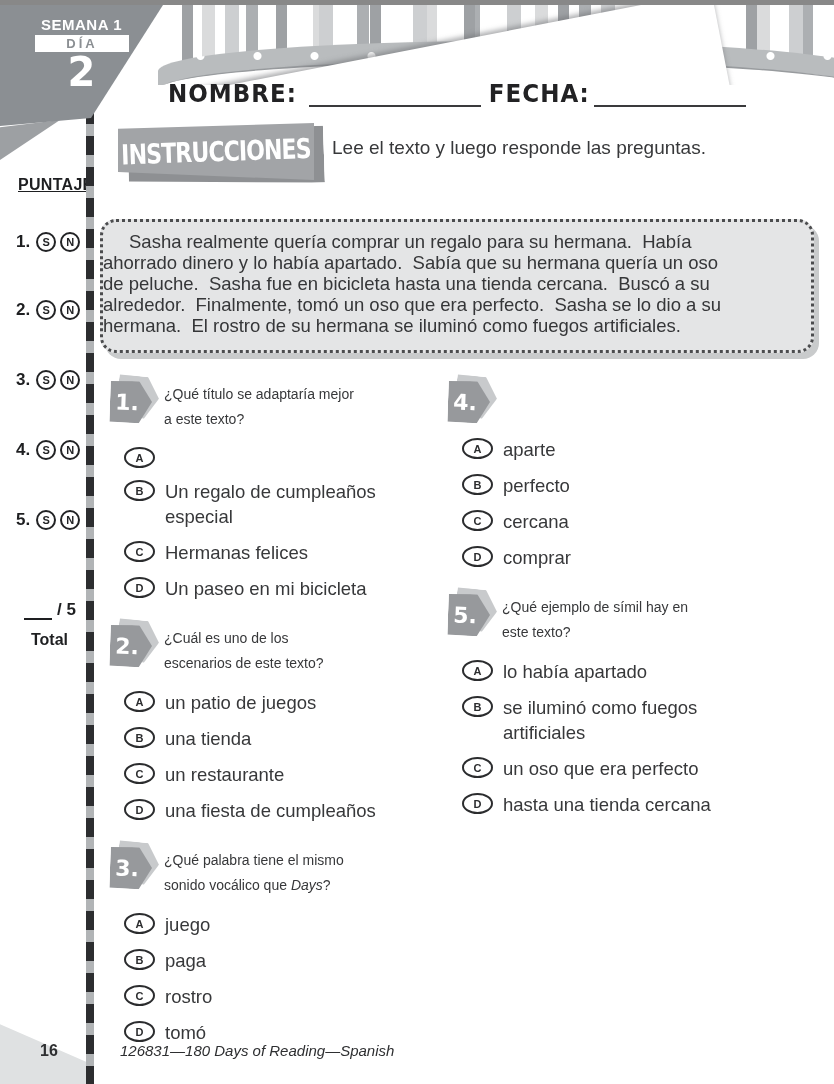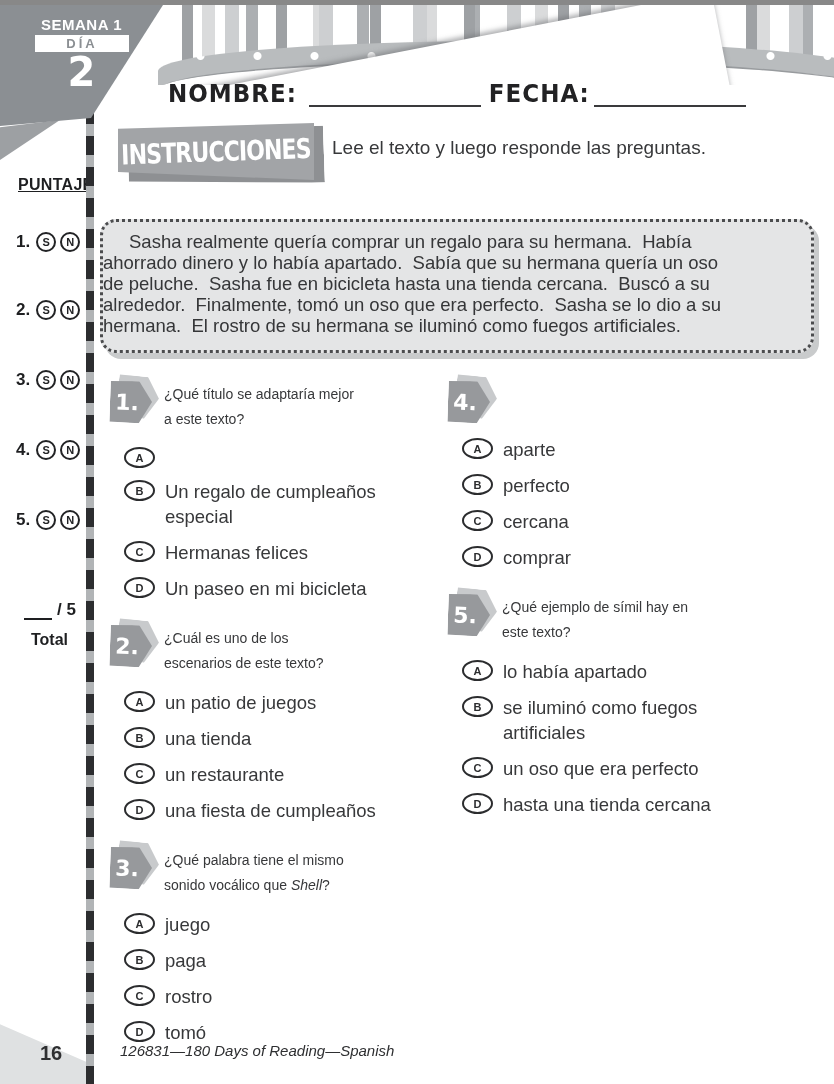--- a/index.html
+++ b/index.html
@@ -117,21 +117,21 @@
   .opts { margin-left:14px; }
   .opt { display:flex; align-items:flex-start; margin-bottom:11px; }
   .bubble { flex:none; width:31px; height:21px; border:2px solid #2b2c2e; border-radius:50%;
     display:flex; align-items:center; justify-content:center; margin-right:10px; margin-top:1px;
     font-size:11px; font-weight:bold; color:#2b2c2e; background:#fff; }
   .otext { font-size:18.5px; line-height:25px; color:#37383a; white-space:pre-line; }
 
   
   .corner { position:absolute; left:0; top:1012px; width:86px; height:72px; background:#dfe1e2;
     clip-path:polygon(0 10%, 100% 62%, 100% 100%, 0 100%); z-index:2; }
-  .page-num { position:absolute; left:40px; top:1037px; font-size:20px; font-weight:bold; color:#2e2f31; z-index:3; }
+  .page-num { position:absolute; left:40px; top:1037px; font-size:16px; font-weight:bold; color:#2e2f31; z-index:3; }
   .credit { position:absolute; left:120px; top:1037px; font-size:15px; font-style:italic; color:#2e2f31; }
   .copyright { position:absolute; right:80px; top:1085px; font-size:15px; font-style:italic; color:#2e2f31; }
 </style>
 </head>
 <body>
 
 <div class="page">
 
   <div class="deco">
     <div class="stripes"></div>
@@ -274,21 +274,21 @@
 
     <div class="question">
       <div class="qhead">
         <div class="qbadge">
           <div class="bshadow"></div>
           <div class="bface">
               <span>3.</span>
             </div>
         </div>
         <div class="qtext"><span>¿Qué palabra tiene el mismo
-sonido vocálico que </span><span class="qital">Shell</span><span>?</span></div>
+sonido vocálico que </span><span class="qital">Days</span><span>?</span></div>
       </div>
       <div class="opts">
         <div class="opt">
             <span class="bubble">A</span>
             <span class="otext">juego</span>
           </div>
         <div class="opt">
             <span class="bubble">B</span>
             <span class="otext">paga</span>
           </div>

